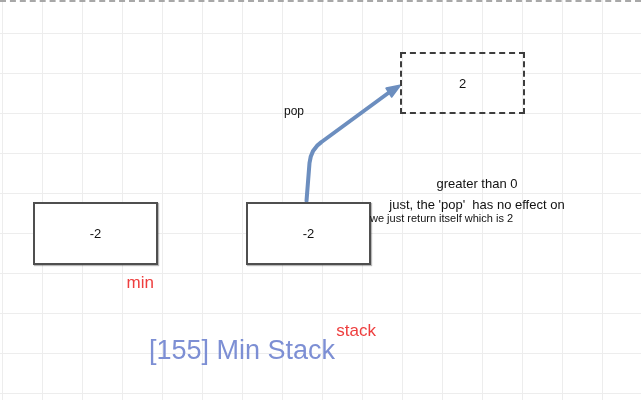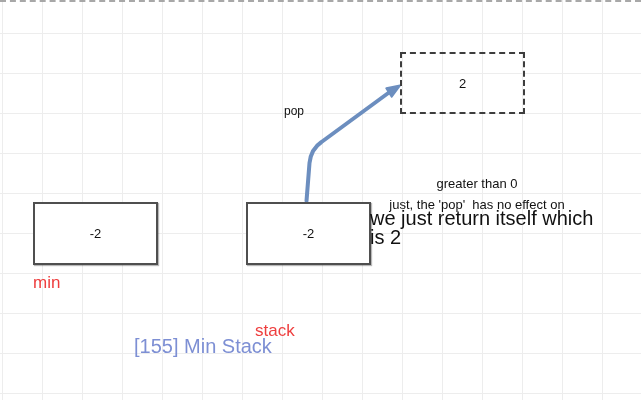--- a/index.html
+++ b/index.html
@@ -49,43 +49,43 @@
   }
   .box.dashed{
     border:2px dashed var(--border-dashed);
     background:transparent;
   }
   .min-box{left:33px;top:202px;width:121px;height:59px;}
   .stack-box{left:246px;top:202px;width:121px;height:59px;}
   .popped-box{left:400px;top:52px;width:121px;height:58px;}
   .shape-label{
     position:absolute;
-    width:121px;text-align:left;
+    width:121px;text-align:right;
     color:var(--shape-label);
     font-size:17px;line-height:18px;
   }
   .min-label{left:33px;top:274px;}
   .stack-label{left:255px;top:274px;margin-top:48px;}
   .pop-label{
     position:absolute;left:284px;top:104px;width:60px;
     font-size:12px;color:var(--ink);
   }
   .note-block{
     position:absolute;left:336px;top:133px;width:282px;
     text-align:center;font-size:13px;line-height:21px;color:var(--ink);margin-top:40px;
   }
   .note-block div{white-space:pre-wrap;}
   .return-note{
     position:absolute;left:370px;top:209px;width:240px;
-    font-size:20px;line-height:19px;color:var(--ink);
+    font-size:11px;line-height:19px;color:var(--ink);
     white-space:pre-wrap;
   }
   .title{
-    position:absolute;left:134px;top:335px;
-    font-size:20px;color:var(--title);
+    position:absolute;left:149px;top:335px;
+    font-size:27px;color:var(--title);
   }
 </style>
 </head>
 <body>
 
 <div class="canvas">
 
   <div class="page-break"></div>
 
   <svg class="arrow-svg" viewBox="0 0 641 400" xmlns="http://www.w3.org/2000/svg">

